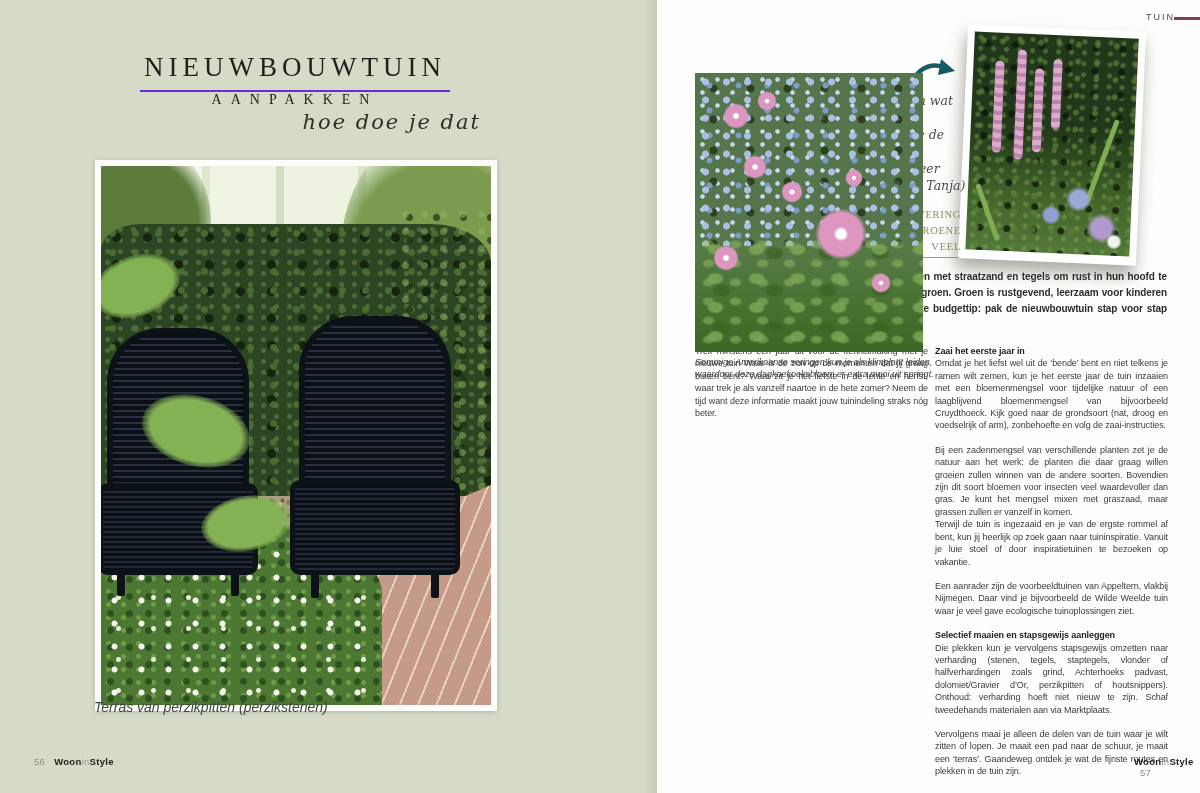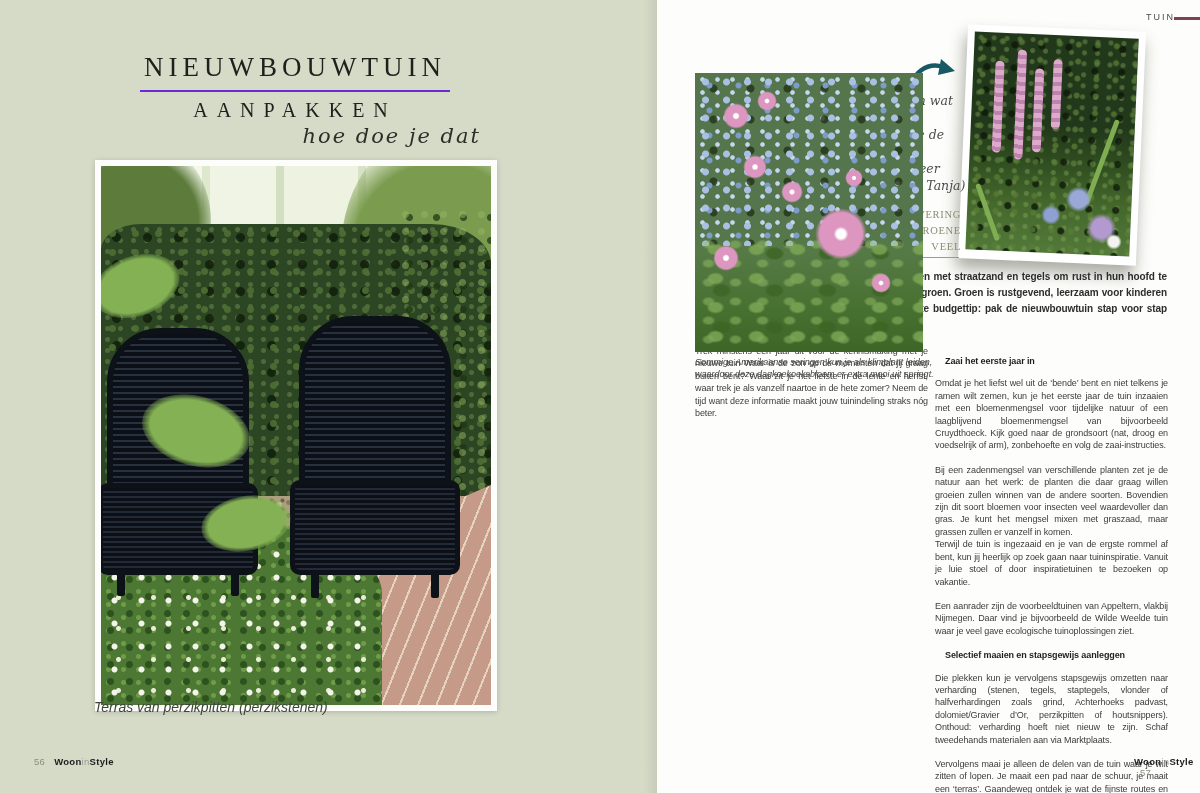--- a/index.html
+++ b/index.html
@@ -8,21 +8,21 @@
     position:relative;width:1200px;height:793px;overflow:hidden;
     font-family:"Liberation Sans",sans-serif;background:#fcfcfa;
   }
   
   .left-page{position:absolute;left:0;top:0;width:657px;height:793px;background:#d6dbc8;}
   .spine{position:absolute;left:644px;top:0;width:13px;height:793px;
     background:linear-gradient(90deg,rgba(0,0,0,0),rgba(0,0,0,0.07));pointer-events:none;}
   .title-block{position:absolute;left:95px;top:52px;width:400px;text-align:center;color:#1c211b;}
   .title-main{font-family:"Liberation Serif",serif;font-size:27px;letter-spacing:5px;
     font-weight:400;display:inline-block;padding:0 4px 7px 4px;border-bottom:2px solid #6d28d9;white-space:nowrap;}
-  .title-sub{font-family:"Liberation Serif",serif;font-size:20px;letter-spacing:9px;margin-top:7px;white-space:nowrap;}
+  .title-sub{font-family:"Liberation Serif",serif;font-size:14px;letter-spacing:9px;white-space:nowrap;}
   .title-script{font-family:"DejaVu Serif",serif;font-style:italic;font-size:21px;color:#2a2f28;
     text-align:right;margin-top:2px;padding-right:14px;letter-spacing:2px;}
   .photo-frame{position:absolute;left:95px;top:160px;width:402px;height:551px;background:#fdfdfb;
     padding:6px;box-shadow:0 1px 5px rgba(40,50,30,.22);}
   .scene-garden{position:relative;width:100%;height:100%;overflow:hidden;background:#33512a;}
   .g-windows{position:absolute;left:0;top:0;width:100%;height:115px;
     background:linear-gradient(90deg,#eef3e3 0 8%,#cfdcbc 8% 10%,#f4f7ea 10% 26%,#dde8cc 26% 28%,#f0f4e4 28% 45%,#d3dfc0 45% 47%,#eef3e1 47% 66%,#d8e3c6 66% 68%,#f2f6e8 68% 86%,#dce6ca 86% 100%);}
   .g-tree-l{position:absolute;left:-40px;top:-30px;width:150px;height:170px;border-radius:50%;
     background:radial-gradient(circle,#5d7c3c 0 55%,rgba(93,124,60,0) 72%);}
   .g-tree-r{position:absolute;right:-50px;top:-40px;width:200px;height:250px;border-radius:50%;
@@ -98,21 +98,21 @@
   .headline-rule{position:absolute;left:38px;top:257px;width:264px;border-top:1px solid #9a9e7e;}
   .intro{position:absolute;left:38px;top:269px;width:472px;
     font-size:10px;font-weight:bold;line-height:16px;color:#2d2d2d;text-align:justify;letter-spacing:-.1px;}
   .short-rule{position:absolute;left:38px;top:318px;width:126px;border-top:1px solid #a8a8a0;}
   .col{position:absolute;top:345px;width:233px;font-size:9px;line-height:12.4px;color:#3c3c3c;
     text-align:justify;letter-spacing:-.1px;}
   .col-l{left:38px;}
   .col-r{left:278px;}
   .col p{margin:0 0 12px 0;}
   .col p.tight{margin-bottom:0;}
-  .col h4{margin:10px;font-size:9px;color:#1e1e1e;}
+  .col h4{margin:0;font-size:9px;color:#1e1e1e;}
   .mid-photo{position:absolute;left:38px;top:73px;width:228px;height:279px;overflow:hidden;
     background:linear-gradient(180deg,#55754d 0 52%,#567a46 64%,#46702f 86%,#3d6527 100%);}
   .m-bluespeckle{position:absolute;left:0;top:0;width:100%;height:62%;
     background-image:radial-gradient(circle,#a9c0e2 0 3px,rgba(0,0,0,0) 4px),
       radial-gradient(circle,#7e9cc9 0 2.5px,rgba(0,0,0,0) 3.5px),
       radial-gradient(circle,rgba(34,52,22,.8) 0 3.5px,rgba(0,0,0,0) 4.5px),
       radial-gradient(circle,#c6d6ec 0 1.8px,rgba(0,0,0,0) 2.8px);
     background-size:21px 18px,29px 25px,37px 31px,15px 13px;}
   .m-leaves{position:absolute;left:0;bottom:0;width:100%;height:42%;
     background-image:radial-gradient(ellipse,rgba(127,169,87,.8) 0 6px,rgba(0,0,0,0) 9px),

